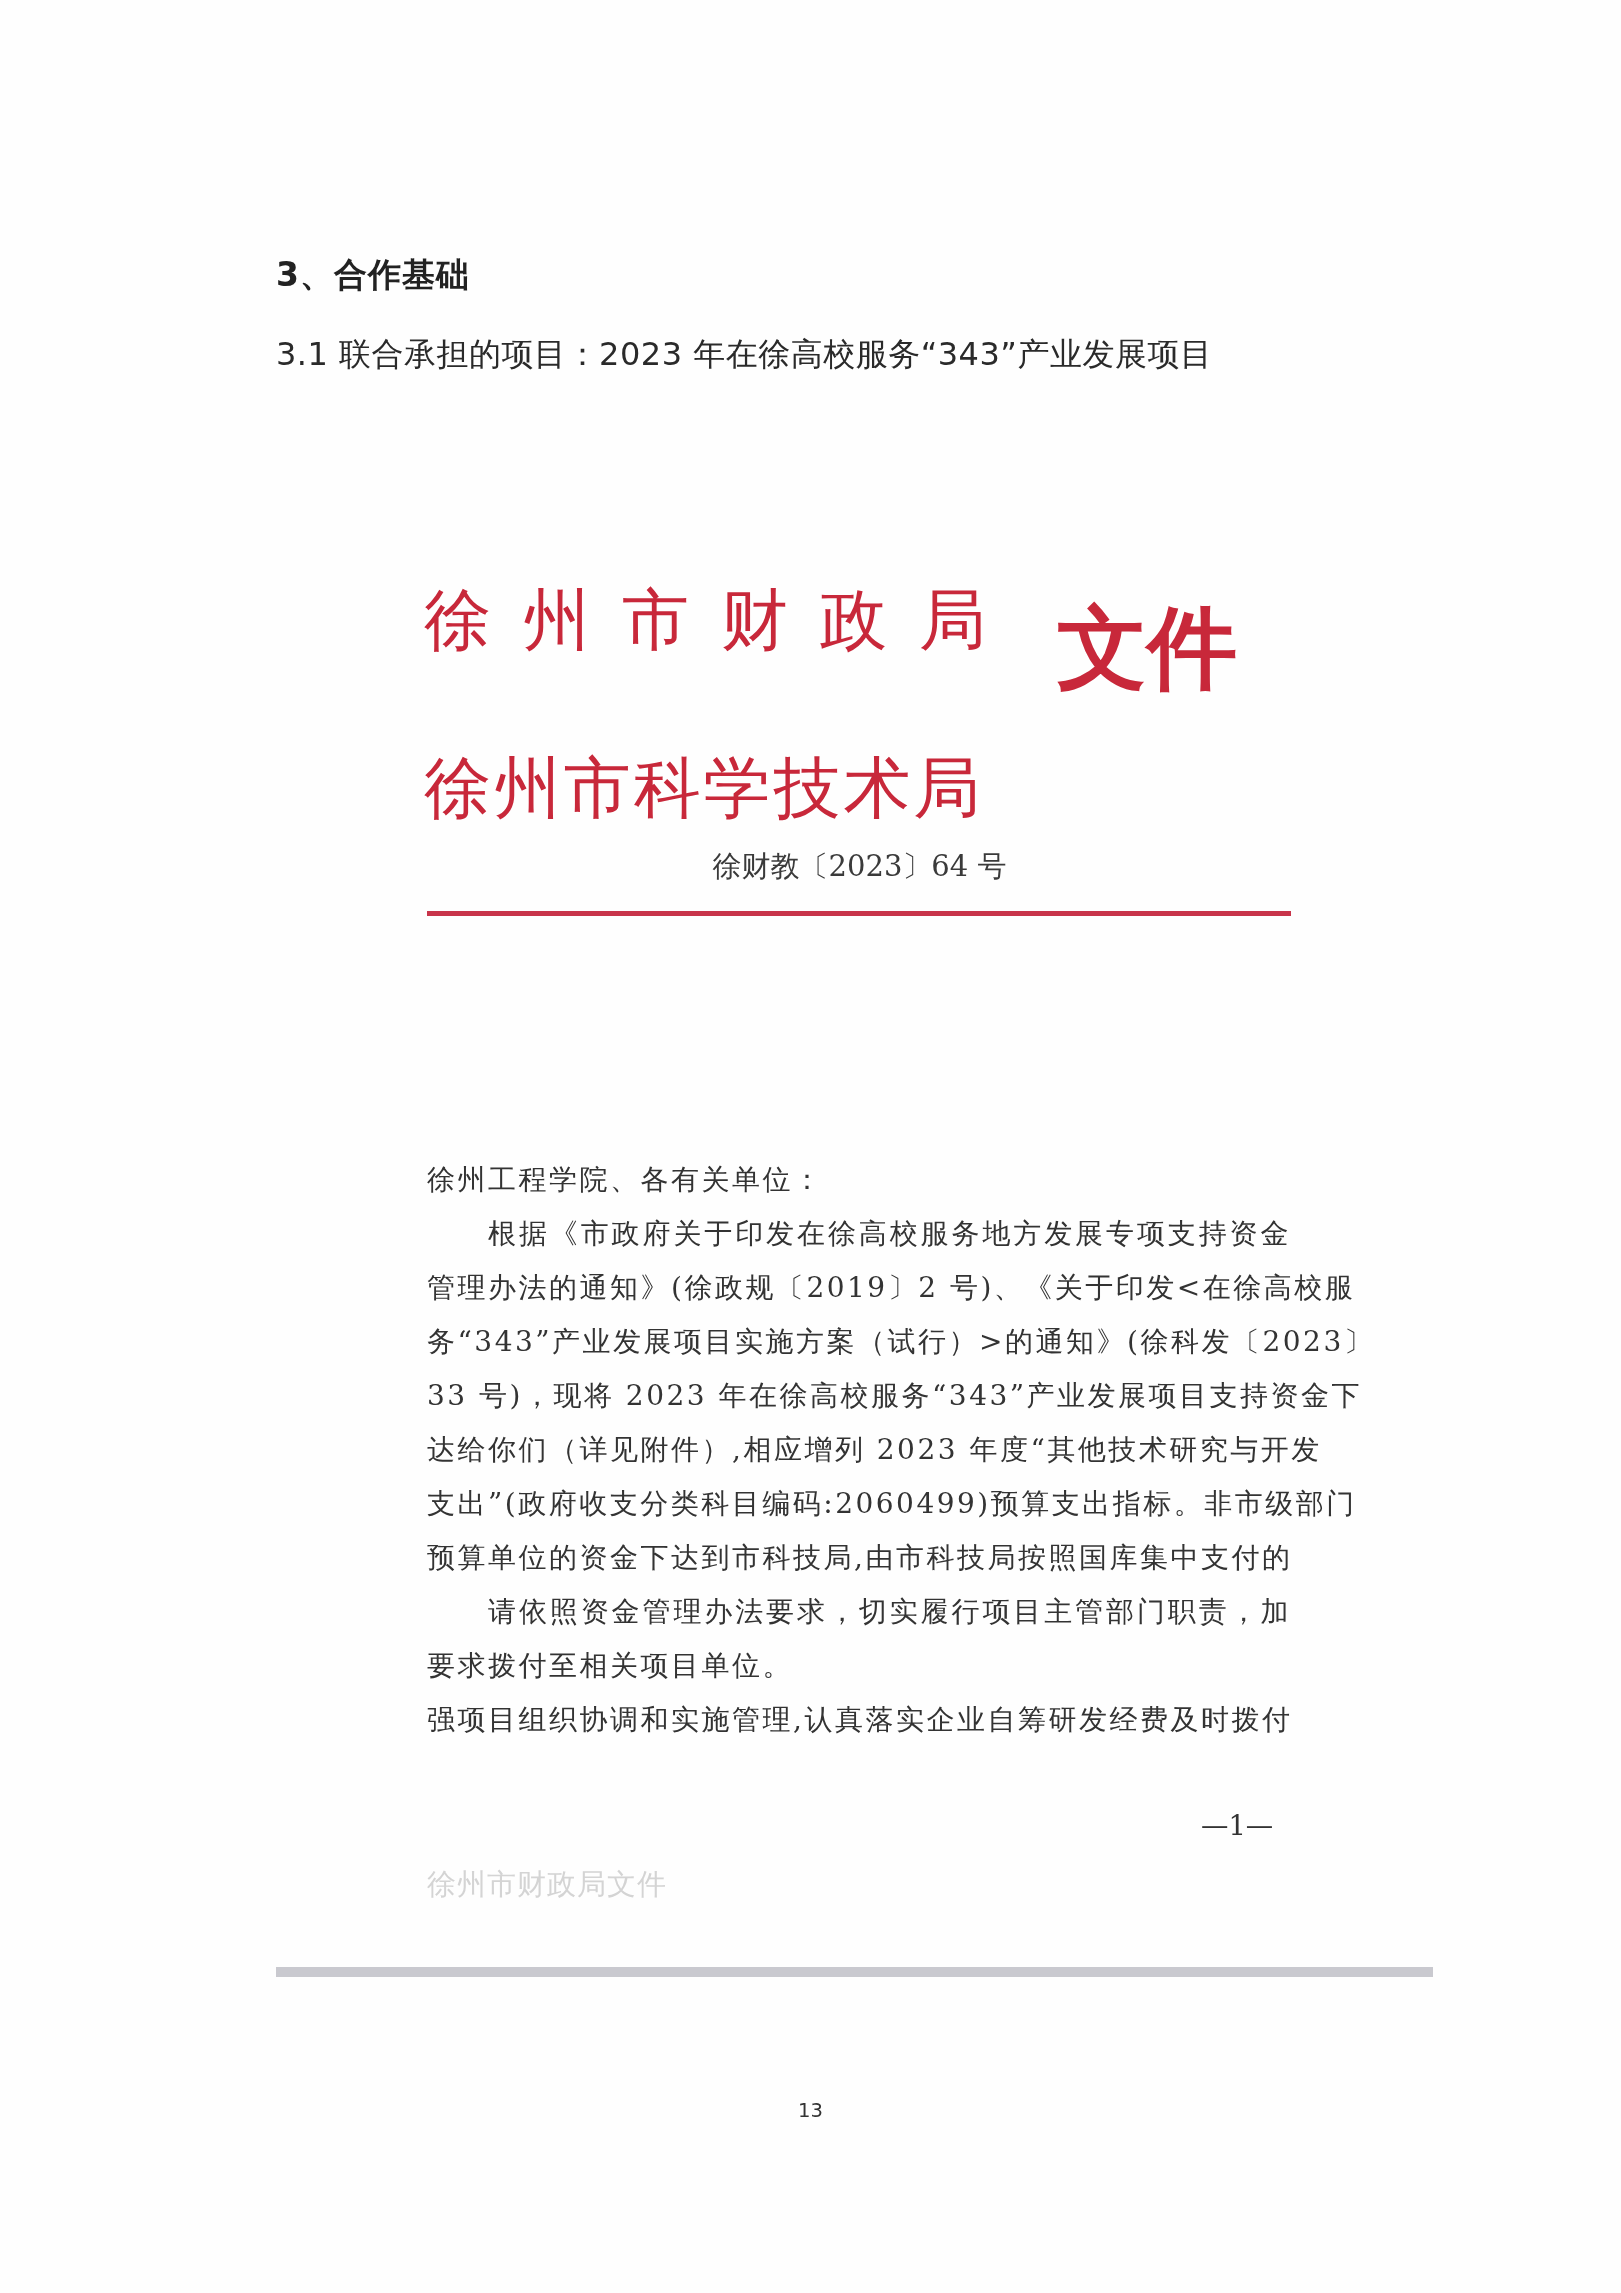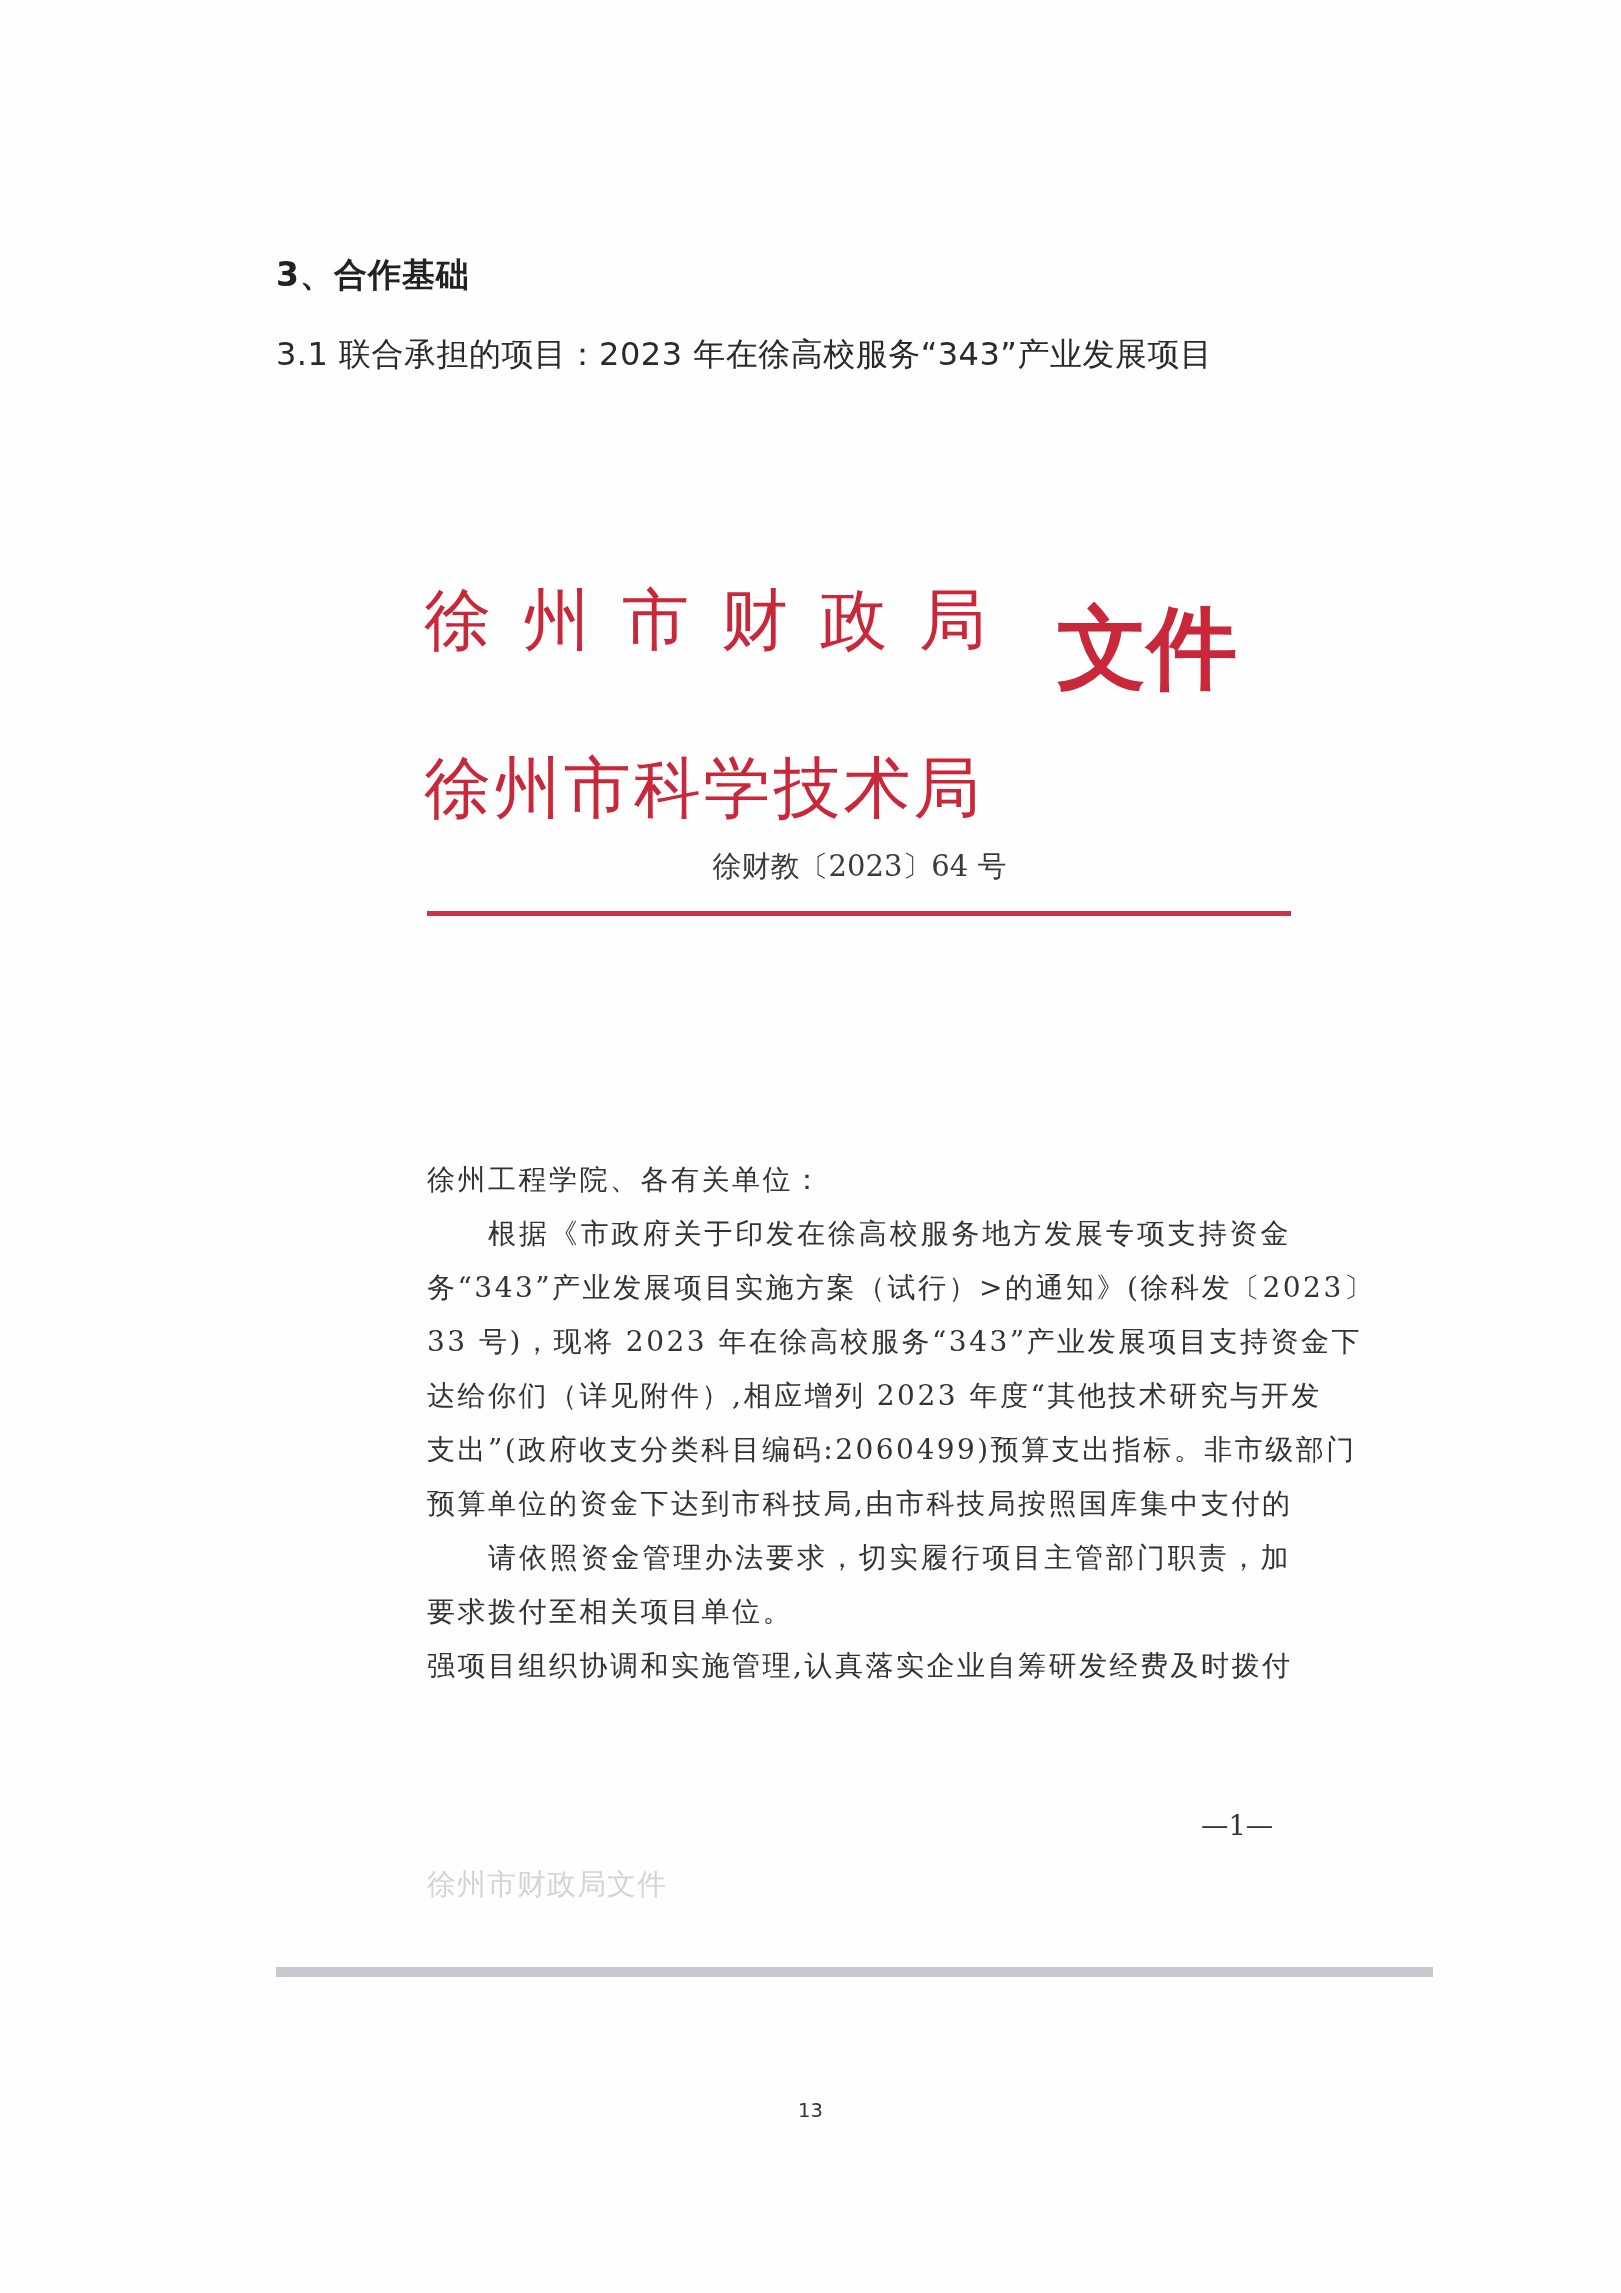--- a/index.html
+++ b/index.html
@@ -179,20 +179,21 @@
     <div class="red-header-line2">徐州市科学技术局</div>
     <div class="red-header-suffix">文件</div>
 
     <div class="doc-number">徐财教〔2023〕64 号</div>
     <div class="red-rule"></div>
 
 
     <div class="body-text">
       <div class="line last">徐州工程学院、各有关单位：</div>
       <div class="line indent">根据《市政府关于印发在徐高校服务地方发展专项支持资金</div>
+      <div class="line">管理办法的通知》(徐政规〔2019〕2 号)、《关于印发&lt;在徐高校服</div>
       <div class="line">务“343”产业发展项目实施方案（试行）&gt;的通知》(徐科发〔2023〕</div>
       <div class="line">33 号)，现将 2023 年在徐高校服务“343”产业发展项目支持资金下</div>
       <div class="line">达给你们（详见附件）,相应增列 2023 年度“其他技术研究与开发</div>
       <div class="line">支出”(政府收支分类科目编码:2060499)预算支出指标。非市级部门</div>
       <div class="line">预算单位的资金下达到市科技局,由市科技局按照国库集中支付的</div>
       <div class="line indent">请依照资金管理办法要求，切实履行项目主管部门职责，加</div>
       <div class="line last">要求拨付至相关项目单位。</div>
       <div class="line">强项目组织协调和实施管理,认真落实企业自筹研发经费及时拨付</div>
     </div>
 

